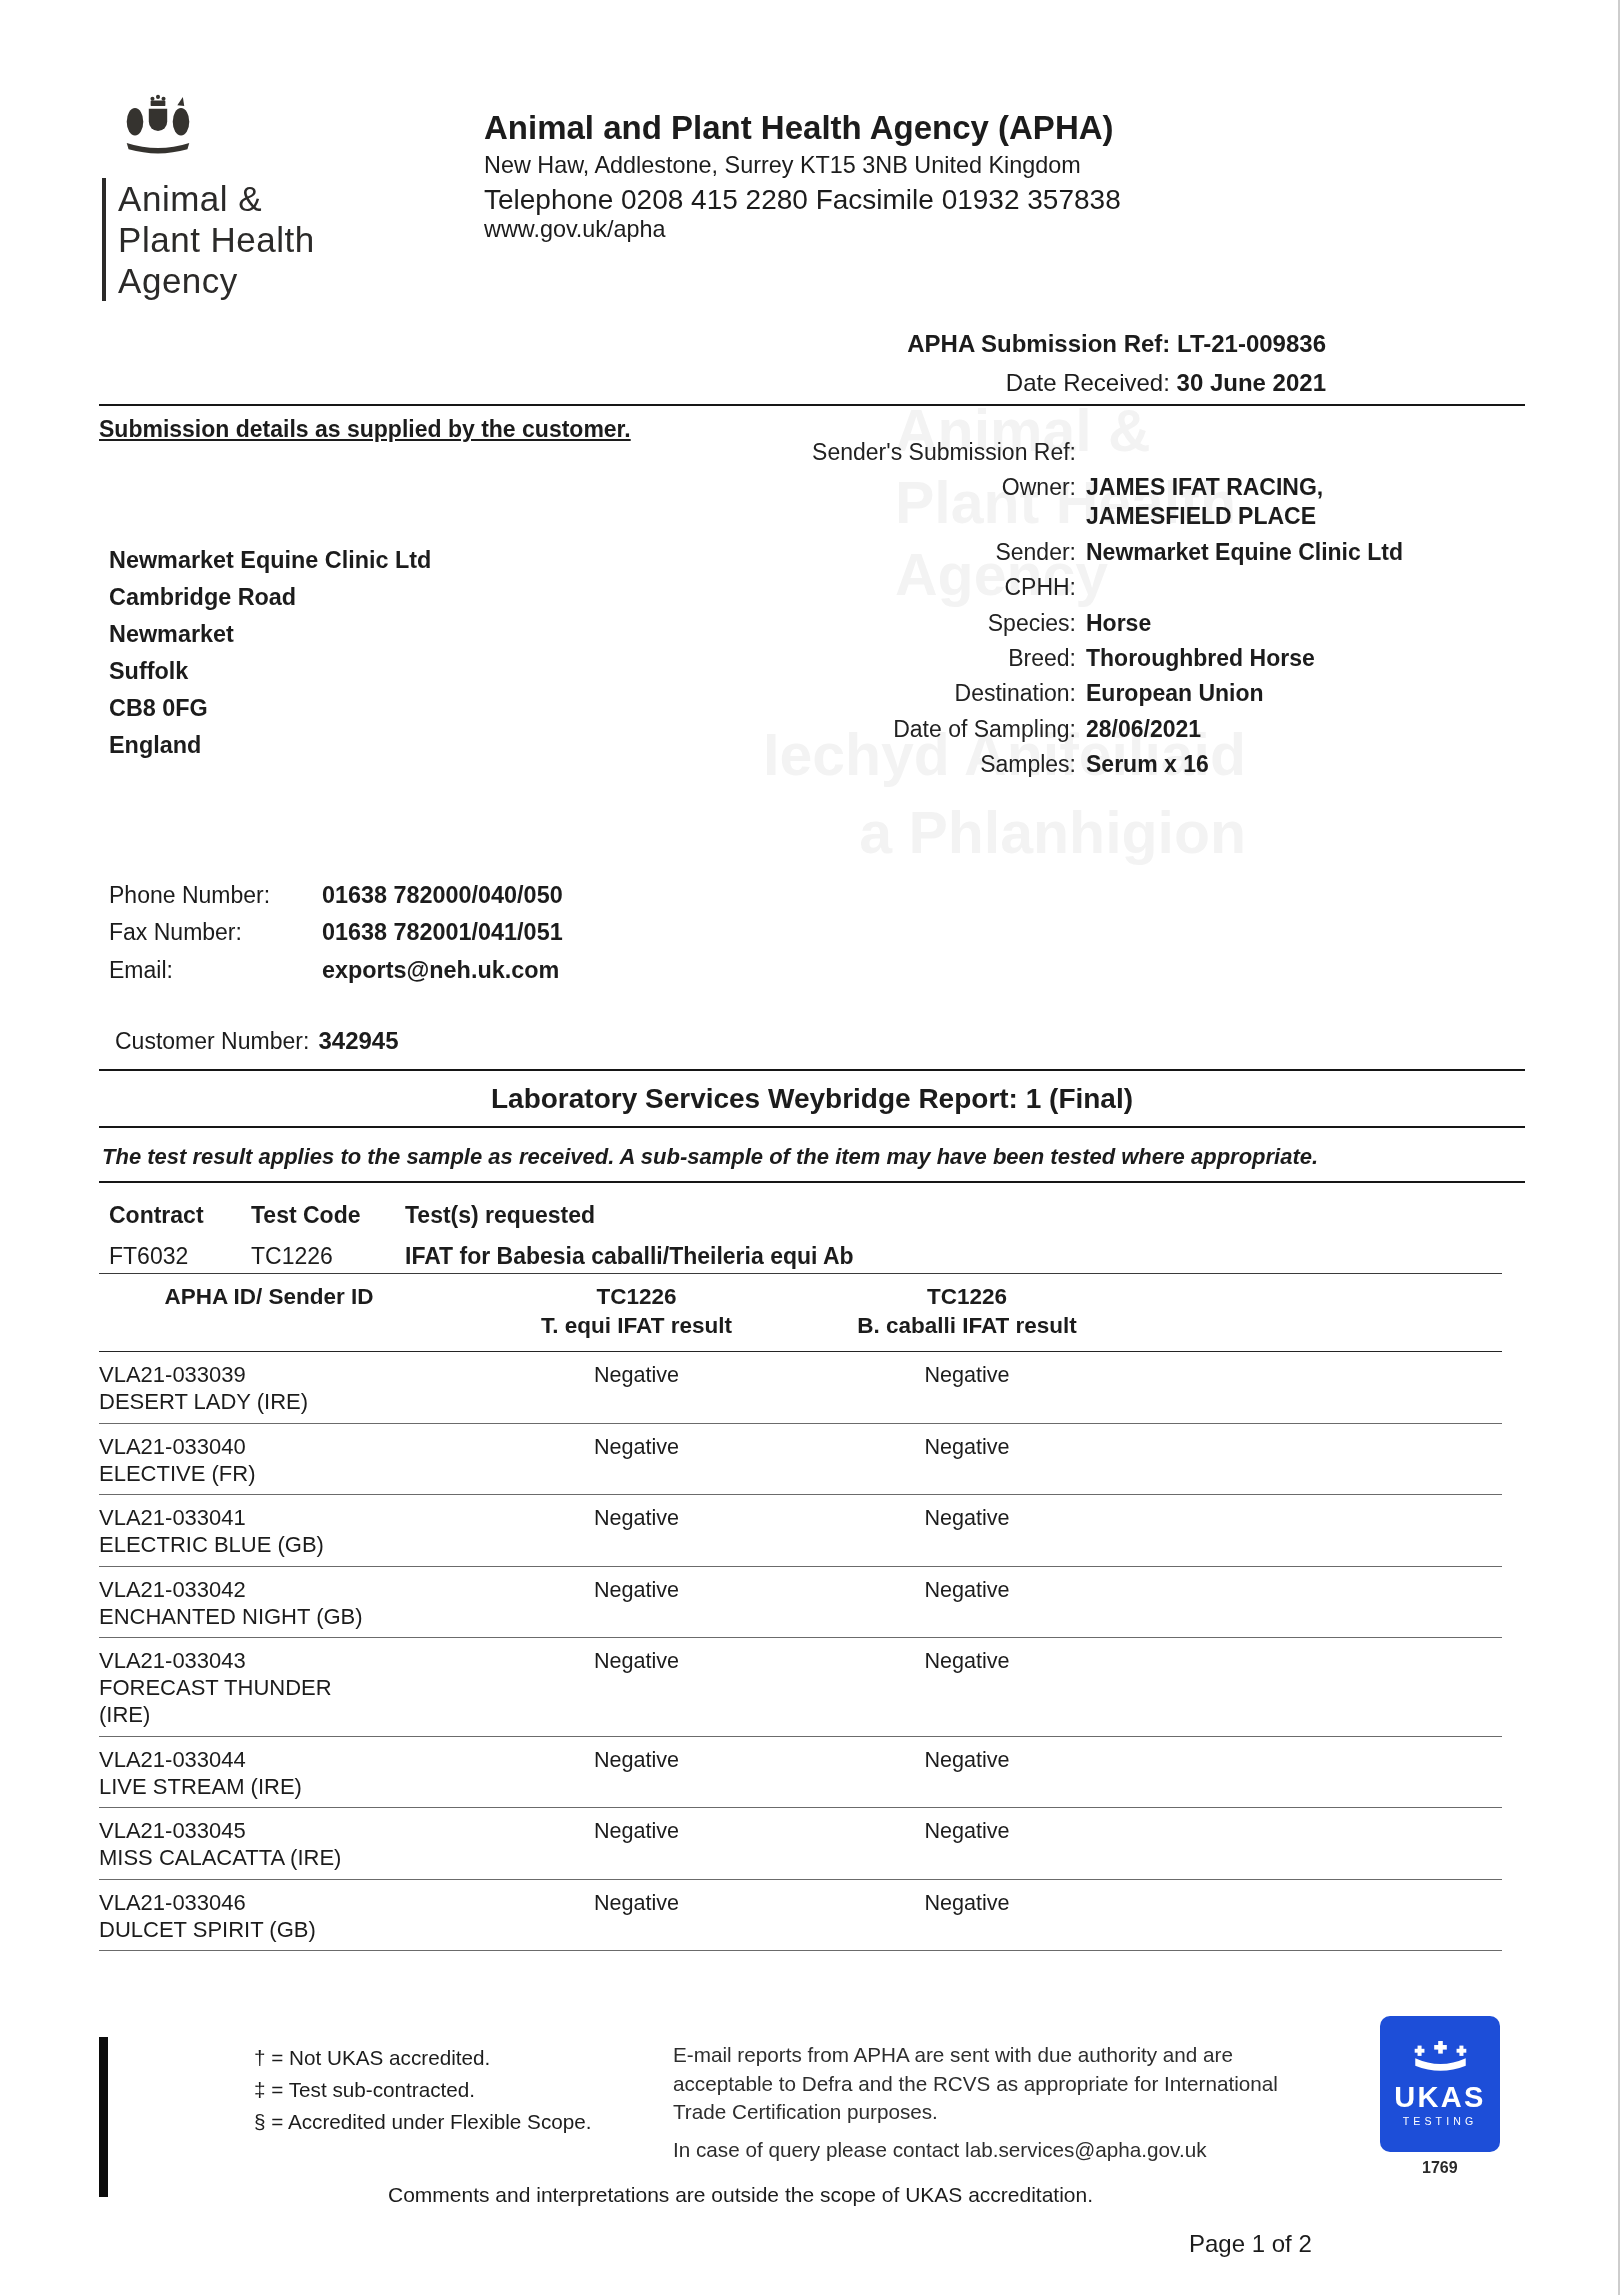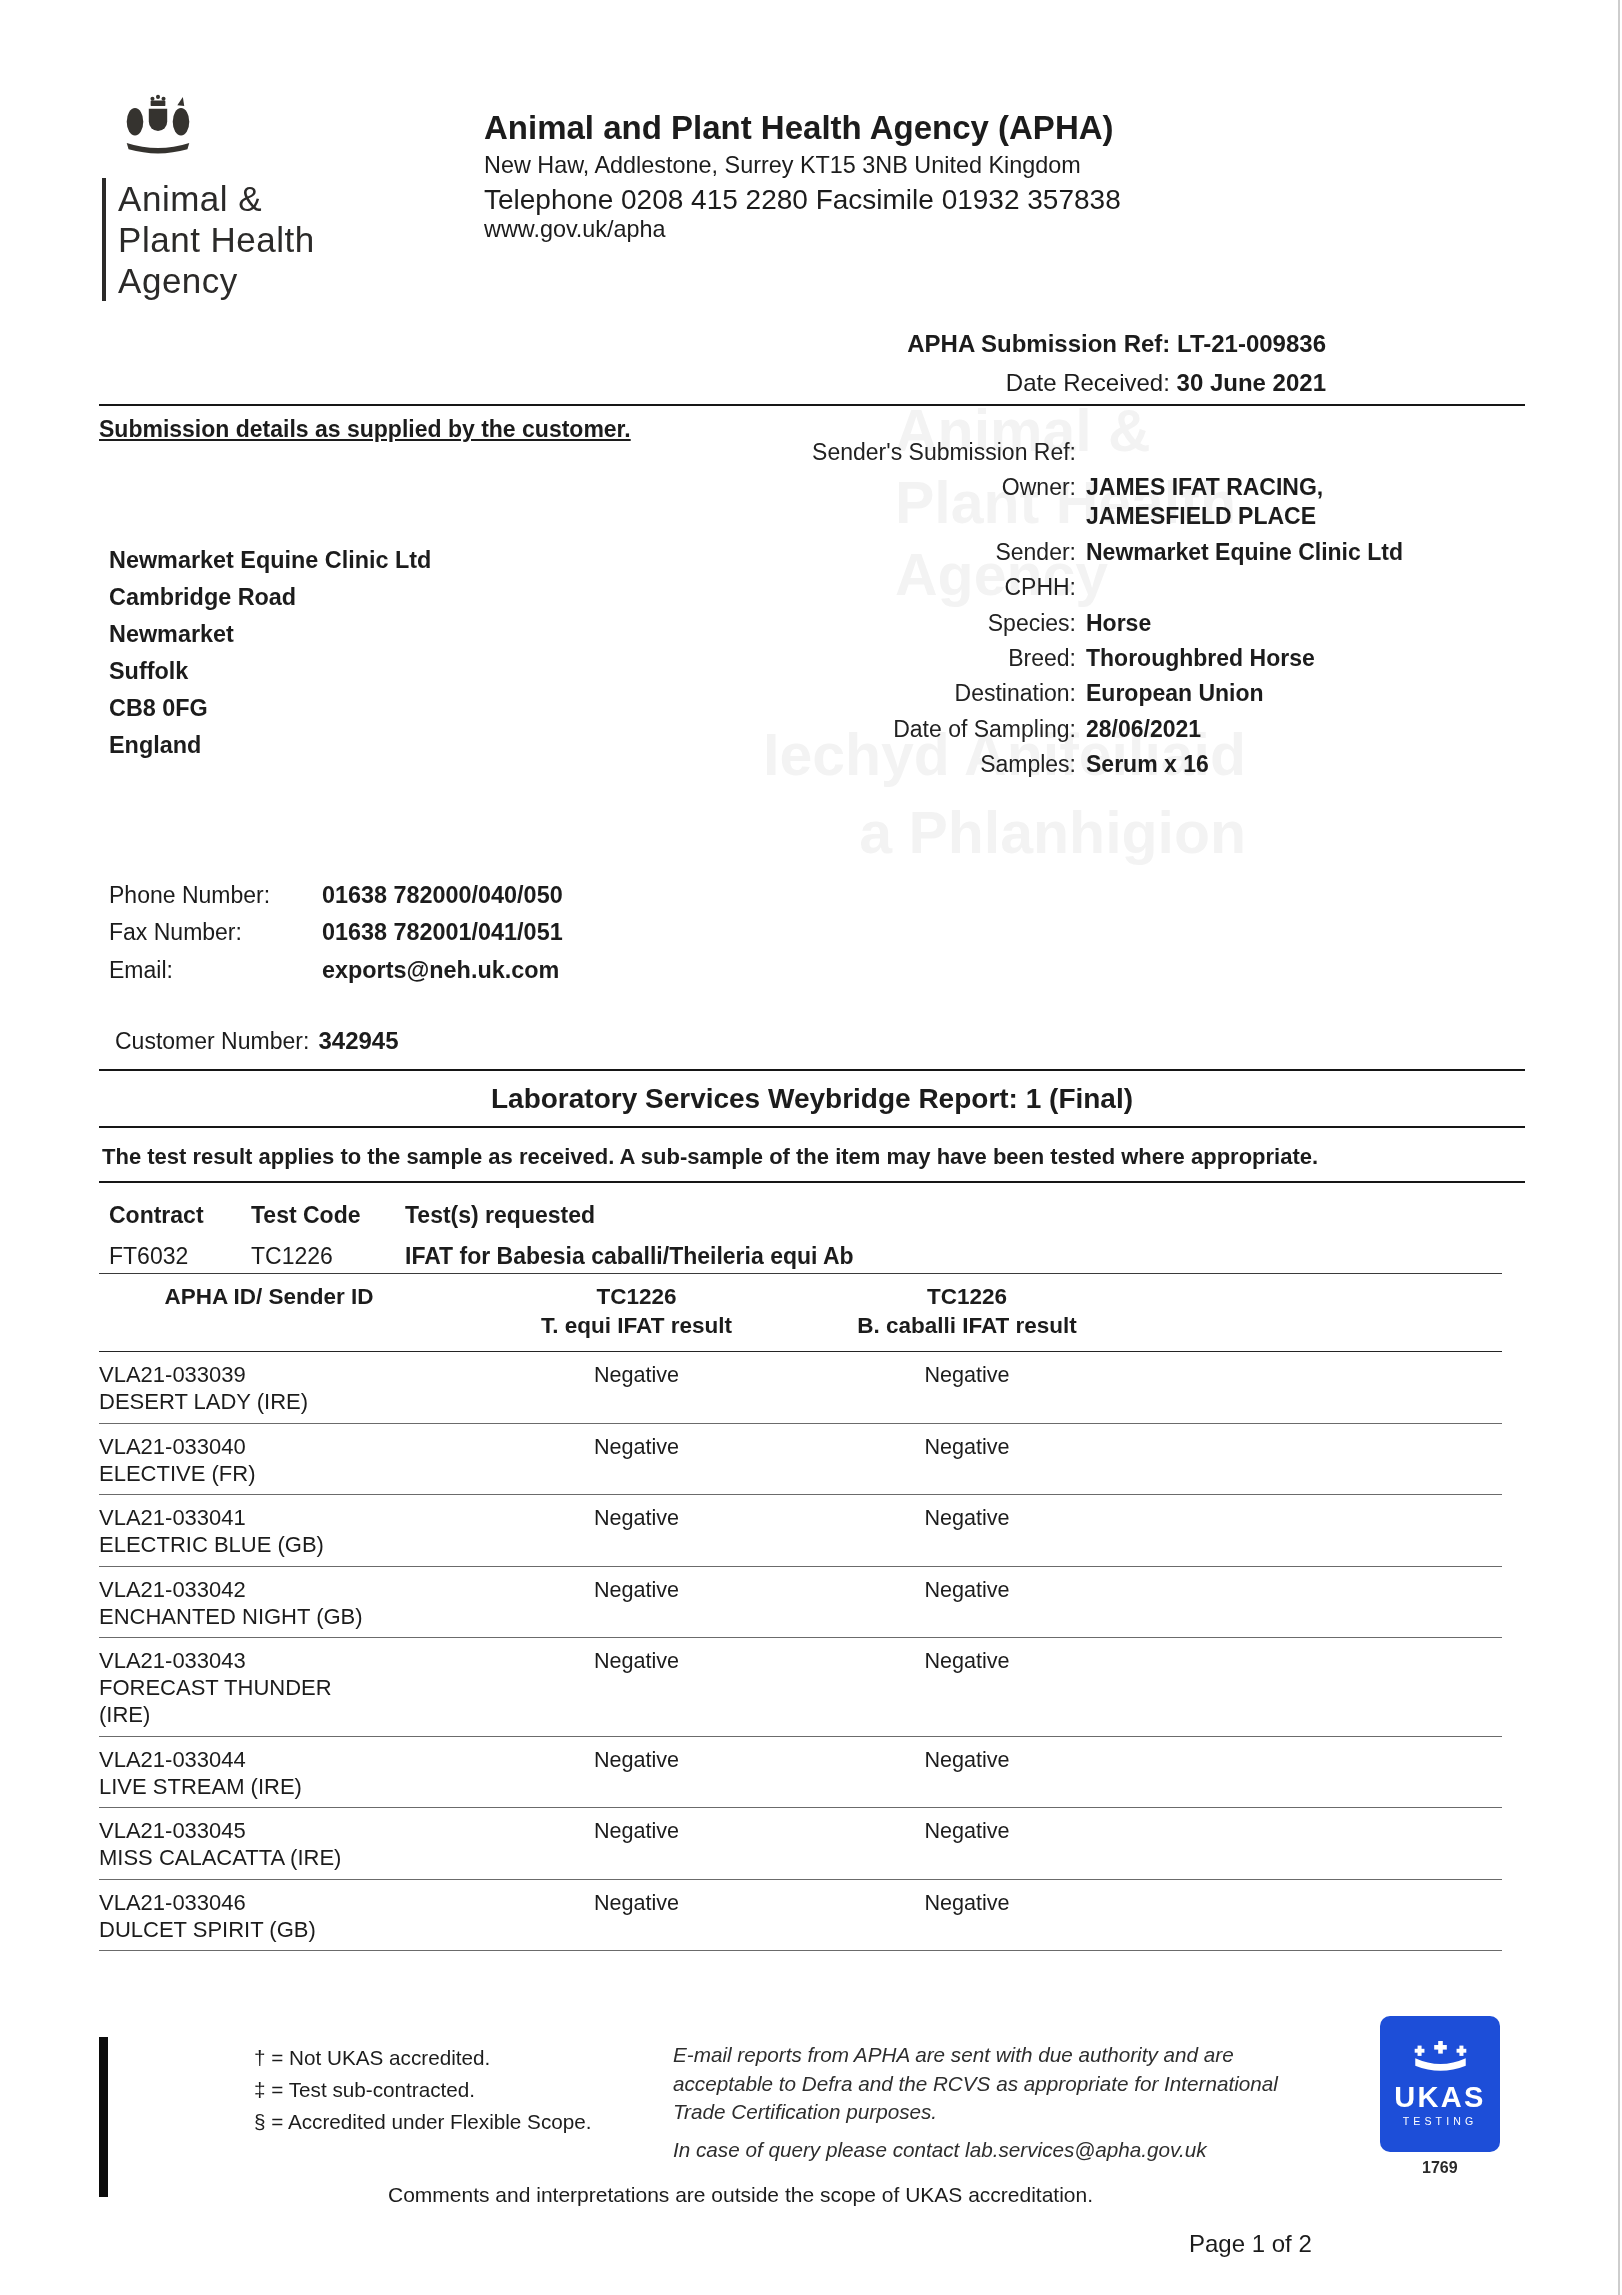--- a/index.html
+++ b/index.html
@@ -3,21 +3,21 @@
 <meta charset="utf-8">
 <style>
   html,body{margin:0;padding:0;background:#9a9a9a;}
   .page{
     position:relative;width:1623px;height:2295px;background:#ffffff;
     font-family:"Liberation Sans", sans-serif;color:#1c1c1c;overflow:hidden;
     margin:0 auto;
   }
   .abs{position:absolute;}
   .b{font-weight:bold;}
-  .i{font-style:italic;}
+  .i{}
   .preline{white-space:pre-line;}
   .rule{background:#161616;}
   .scan-edge{right:2.8px;top:0;width:1.8px;height:100%;background:#cdcdcd;}
 
   
   .wm{color:rgba(40,40,40,0.055);font-weight:bold;pointer-events:none;}
   .wm-en{left:895px;top:395px;font-size:59px;line-height:72px;}
   .wm-cy{left:763px;top:716px;font-size:59px;line-height:78px;text-align:right;}
 
   
@@ -41,21 +41,21 @@
   .details .lbl{text-align:right;color:#222;}
   .details .val{font-weight:bold;}
 
   .contact{left:109px;top:881px;display:grid;grid-template-columns:213px auto;row-gap:8.3px;font-size:23px;line-height:29px;}
   .contact .val{font-weight:bold;font-size:23.4px;}
 
   .custnum{left:115px;top:1027px;display:flex;gap:9.2px;font-size:23px;align-items:baseline;}
   .custnum .val{font-weight:bold;font-size:24px;}
 
   .report-title{left:99px;top:1083px;width:1426px;text-align:center;font-size:28px;}
-  .statement{left:102px;top:1144px;font-size:22px;}
+  .statement{left:102px;top:1144px;font-size:22px;font-style:italic;}
 
   .contract{left:109px;top:1202px;display:grid;grid-template-columns:142px 154px auto;row-gap:13.8px;font-size:23px;}
 
   
   .results{left:99px;top:1273px;width:1403px;font-size:22px;}
   .res-head{display:grid;grid-template-columns:409px 257px 404px;
     border-top:1.4px solid #3a3a3a;border-bottom:1.4px solid #242424;
     padding:9.2px 0 11px 0;font-weight:bold;font-size:22.5px;line-height:28.5px;}
   .res-head .c1{text-align:center;padding-right:69px;}
   .res-head .c{text-align:center;}

